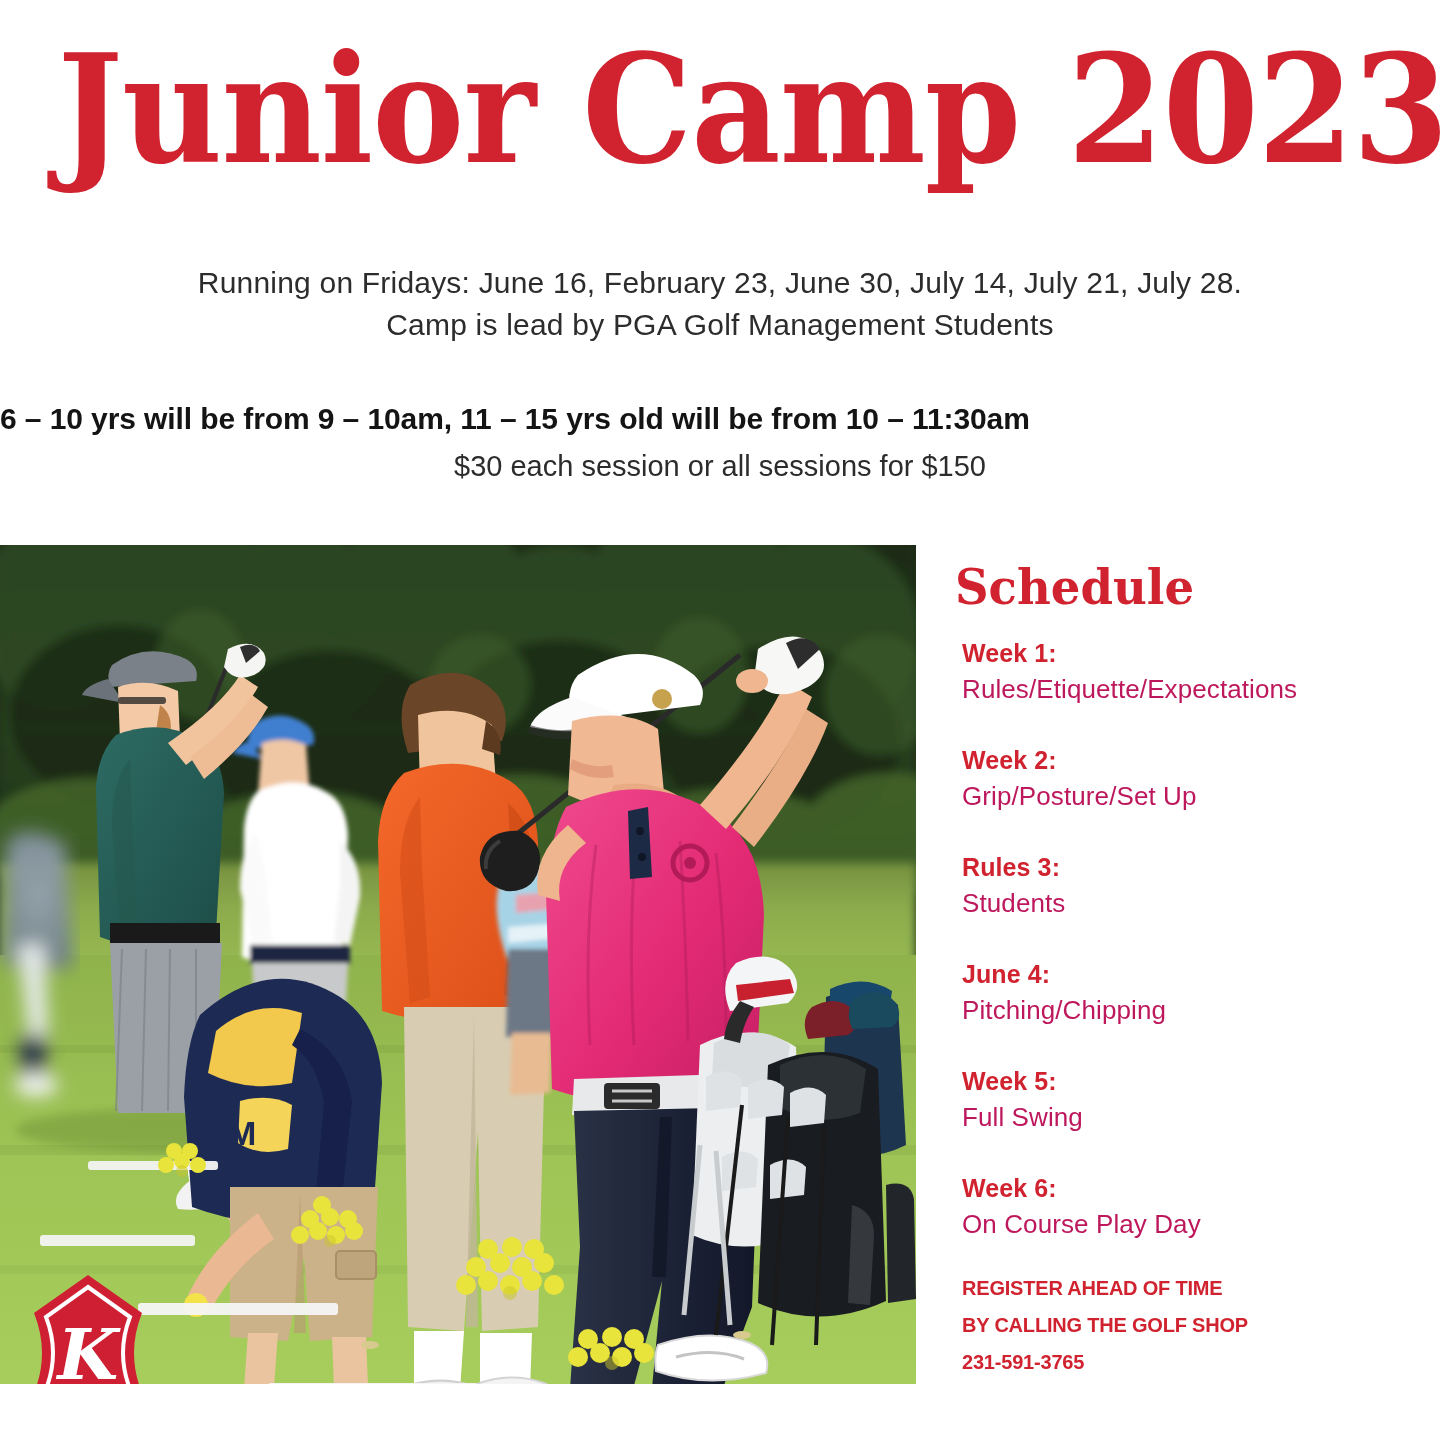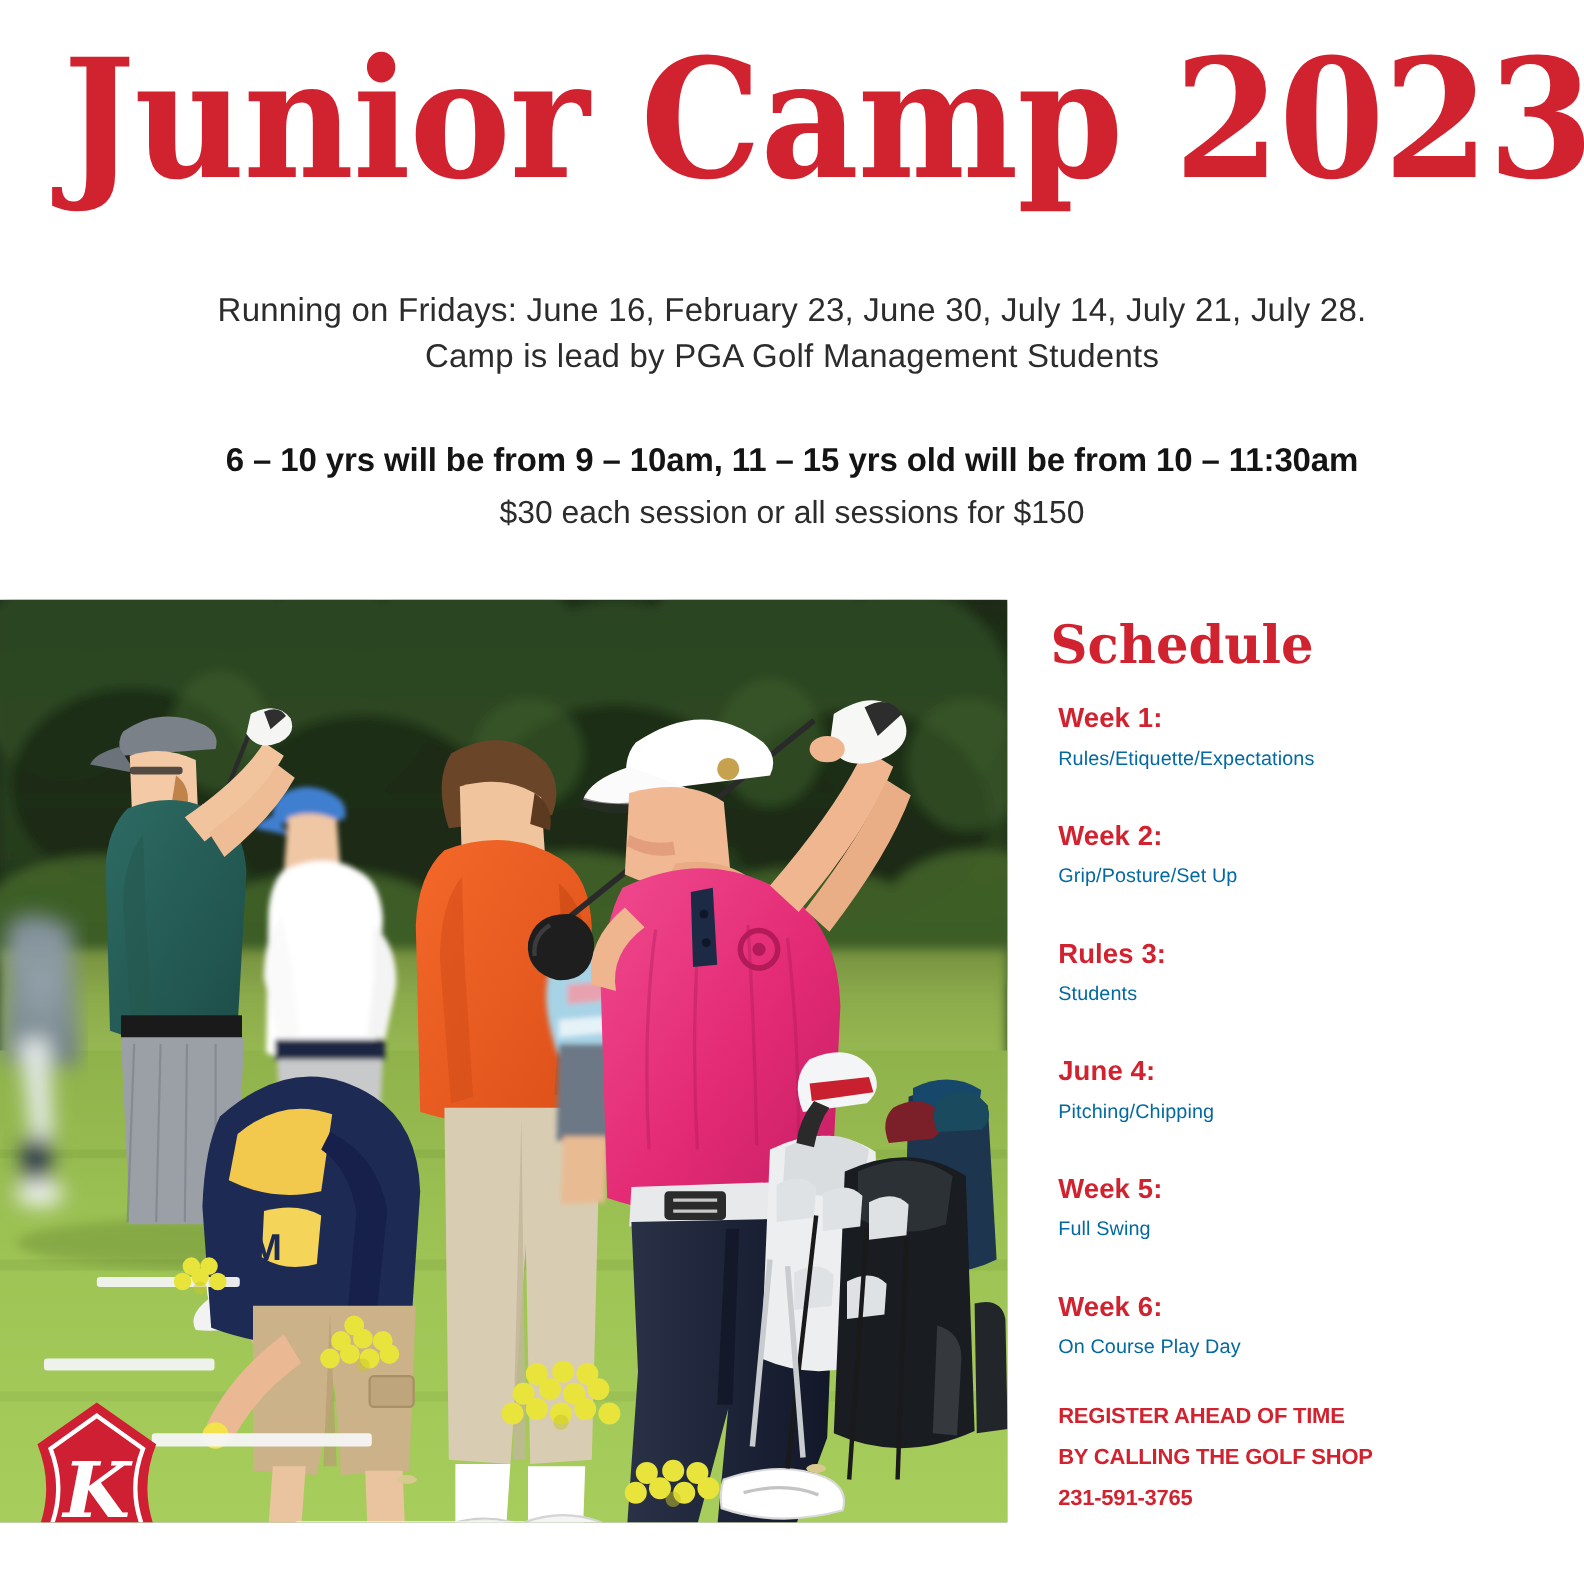--- a/index.html
+++ b/index.html
@@ -47,21 +47,20 @@
     letter-spacing: 0.2px;
   }
   #intro .line { display: block; }
 
   
   #times {
     position: absolute;
     left: 0;
     top: 402px;
     width: 1440px;
-    text-align: center;
     color: #141414;
     font-size: 30px;
     font-weight: bold;
     letter-spacing: -0.1px;
     white-space: nowrap;
   }
   #price {
     position: absolute;
     left: 0;
     top: 450px;
@@ -101,22 +100,22 @@
   }
   .week-block { margin-left: 7px; margin-bottom: 35px; }
   .week-label {
     color: #d1232f;
     font-size: 25px;
     font-weight: bold;
     line-height: 34px;
     letter-spacing: 0.1px;
   }
   .week-desc {
-    color: #0369a1;
-    font-size: 18px;
+    color: #be185d;
+    font-size: 26px;
     line-height: 38px;
     letter-spacing: 0.1px;
   }
   #register {
     margin-left: 7px;
     margin-top: -8px;
     color: #d1232f;
     font-size: 20px;
     font-weight: bold;
     line-height: 37px;

